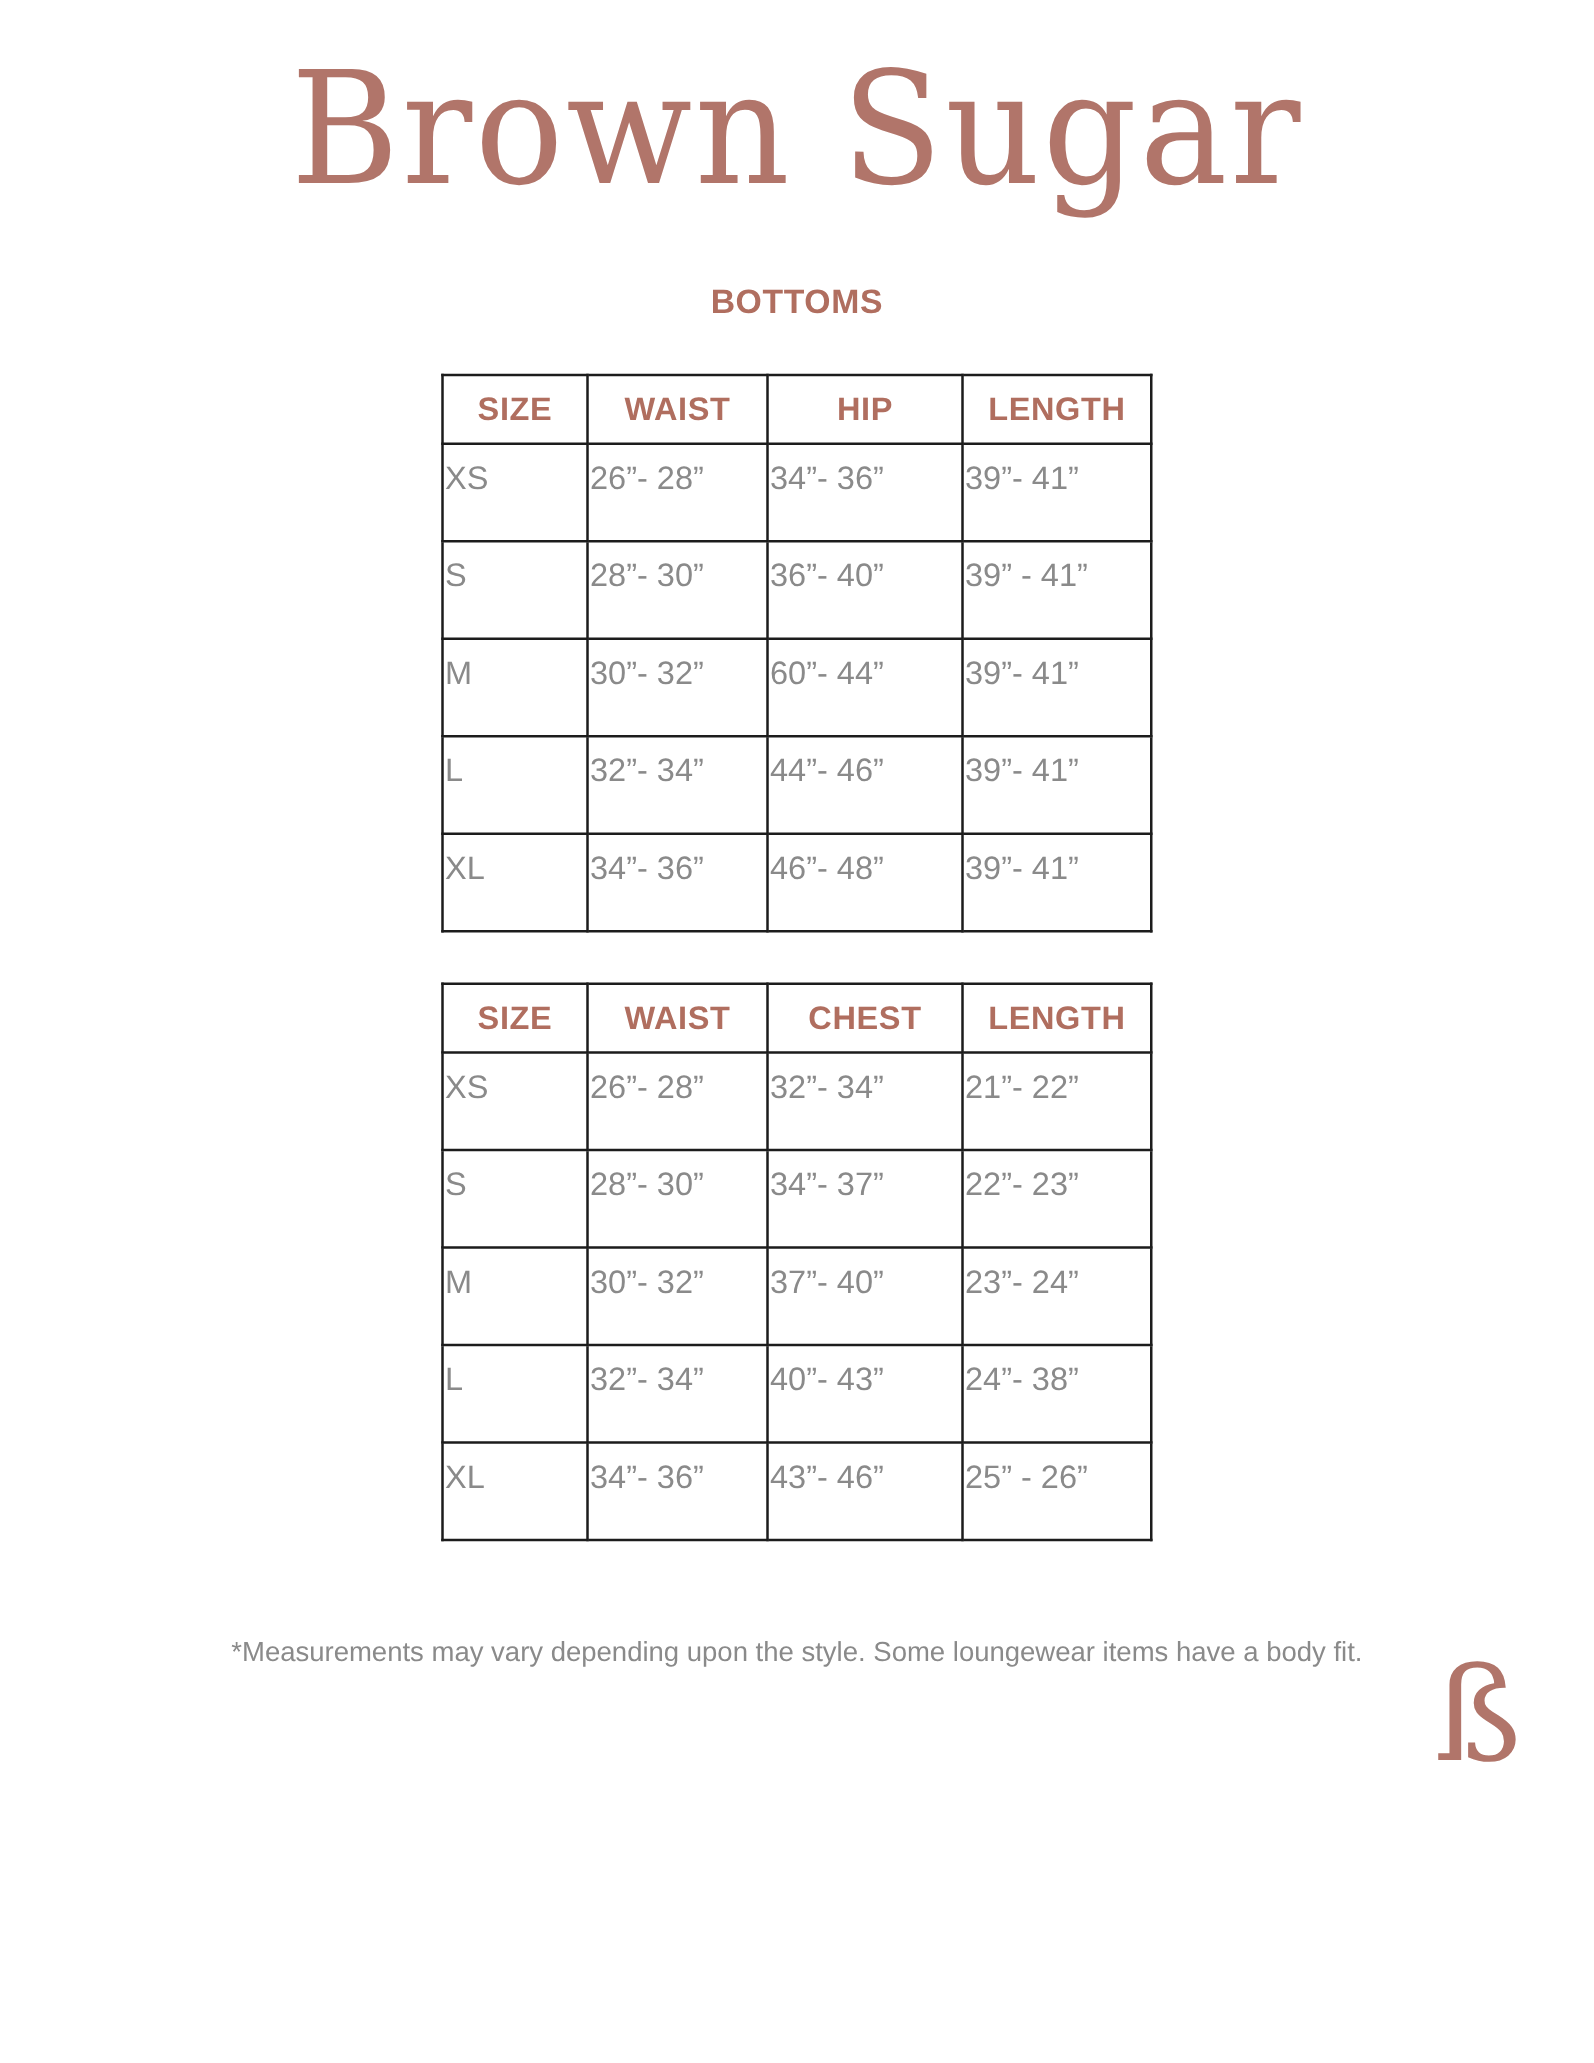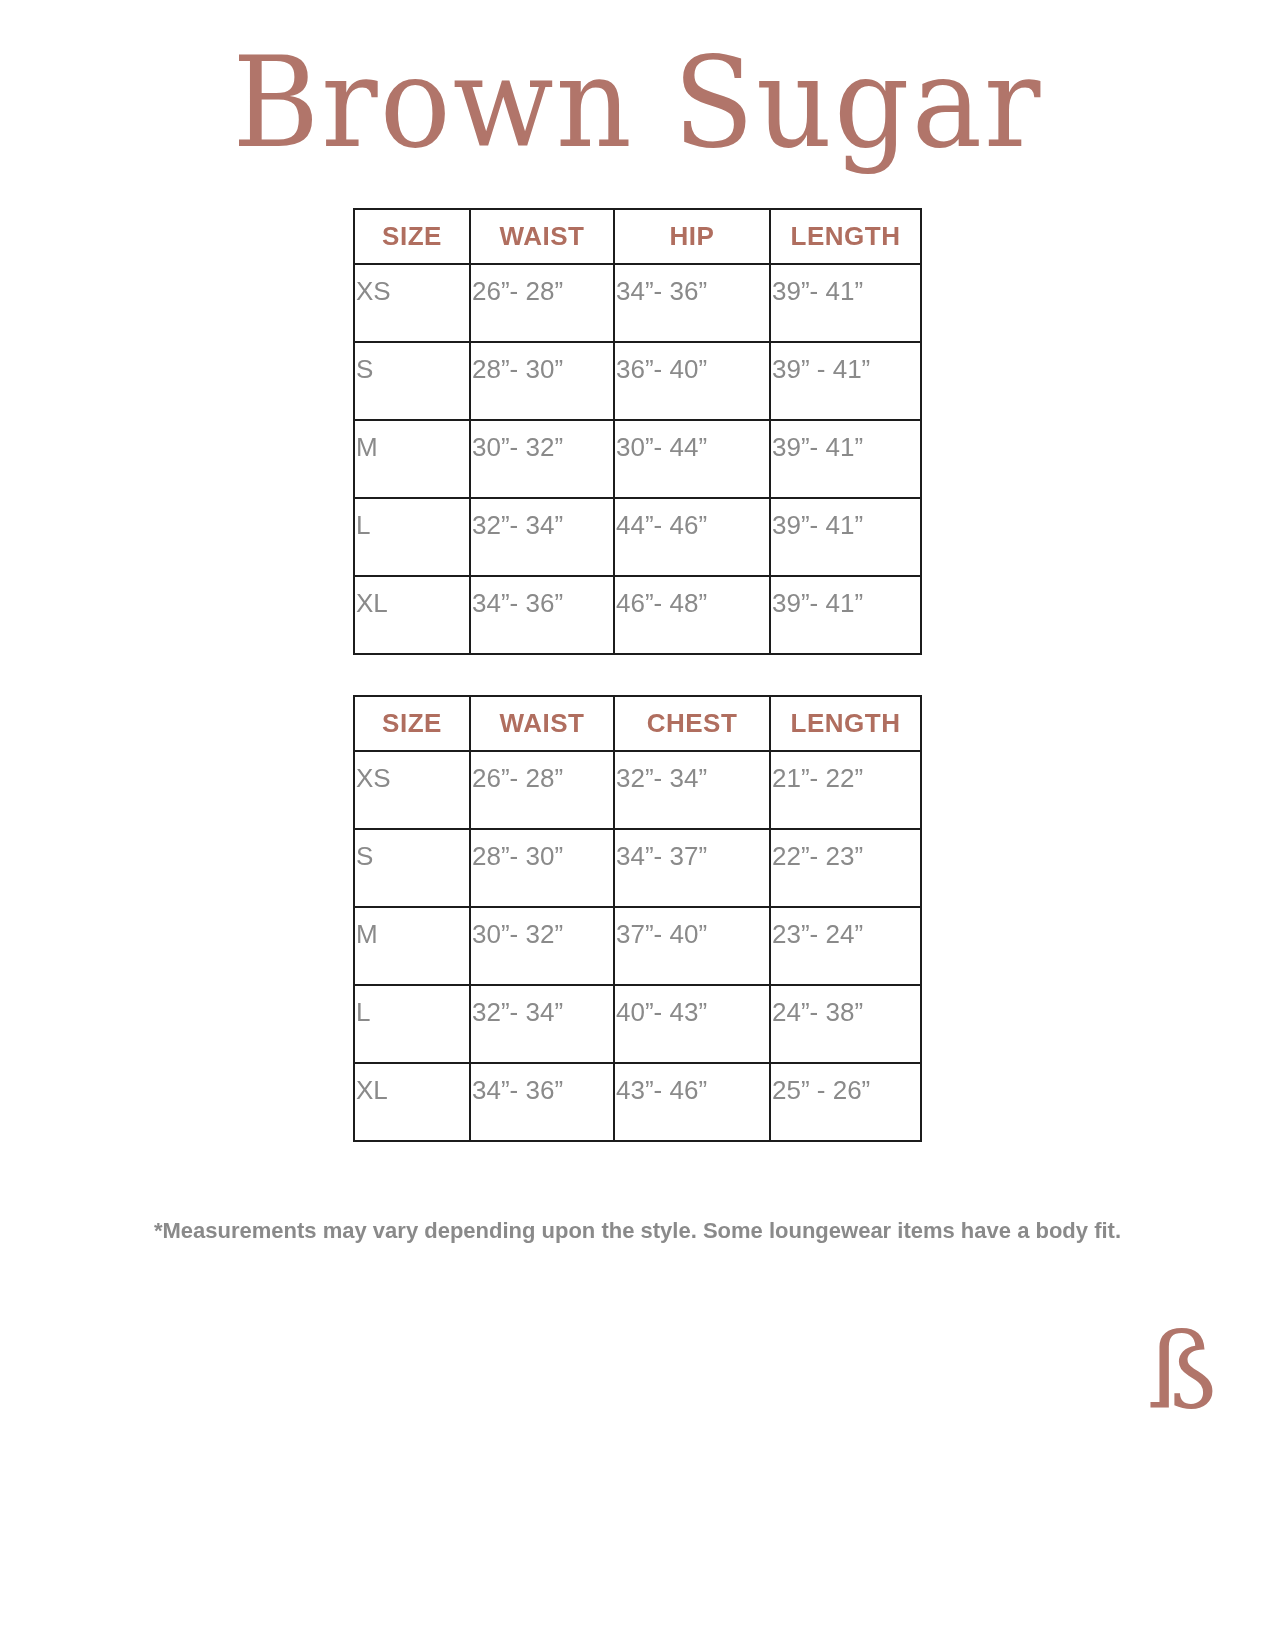--- a/index.html
+++ b/index.html
@@ -74,40 +74,40 @@
     padding-top: 11px;
     font-size: 26px;
     color: #8a8a8a;
     margin-top: 36px;
   }
   .footnote {
     margin-top: 76px;
     text-align: center;
     font-size: 22px;
     color: #8a8a8a;
-    font-weight: bold;
   }
   .brand-logo {
     position: absolute;
     right: 58px;
     bottom: 8px;
     font-family: "DejaVu Serif", serif;
     font-size: 104px;
     line-height: 1;
     color: #b1756a;
   }
 </style>
 </head>
 <body>
 
 <div class="page">
 
   <h1 class="brand-title">Brown Sugar</h1>
 
 
+  <div class="section-heading heading-bottoms">BOTTOMS</div>
 
   <table class="size-table bottoms">
     <colgroup>
       <col class="c-size">
         <col class="c-waist">
         <col class="c-mid">
         <col class="c-length">
     </colgroup>
     <thead>
         <tr>
@@ -126,21 +126,21 @@
         </tr>
         <tr>
           <td>S</td>
           <td>28”- 30”</td>
           <td>36”- 40”</td>
           <td>39” - 41”</td>
         </tr>
         <tr>
           <td>M</td>
           <td>30”- 32”</td>
-          <td>30”- 44”</td>
+          <td>60”- 44”</td>
           <td>39”- 41”</td>
         </tr>
         <tr>
           <td>L</td>
           <td>32”- 34”</td>
           <td>44”- 46”</td>
           <td>39”- 41”</td>
         </tr>
         <tr>
           <td>XL</td>

